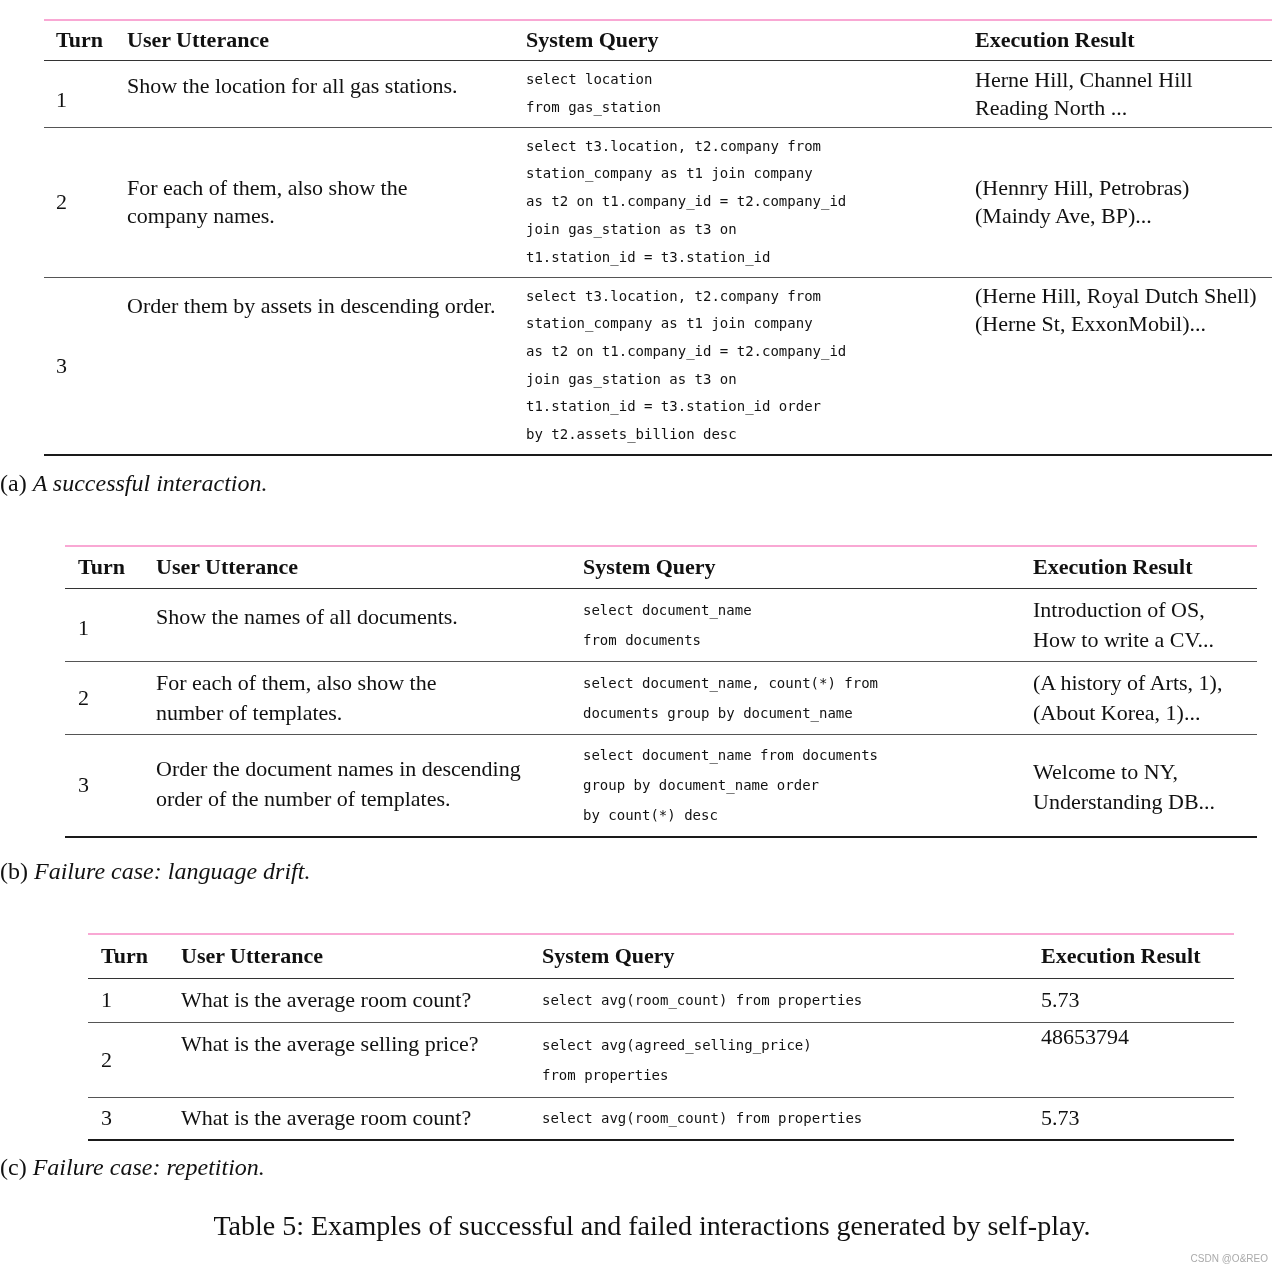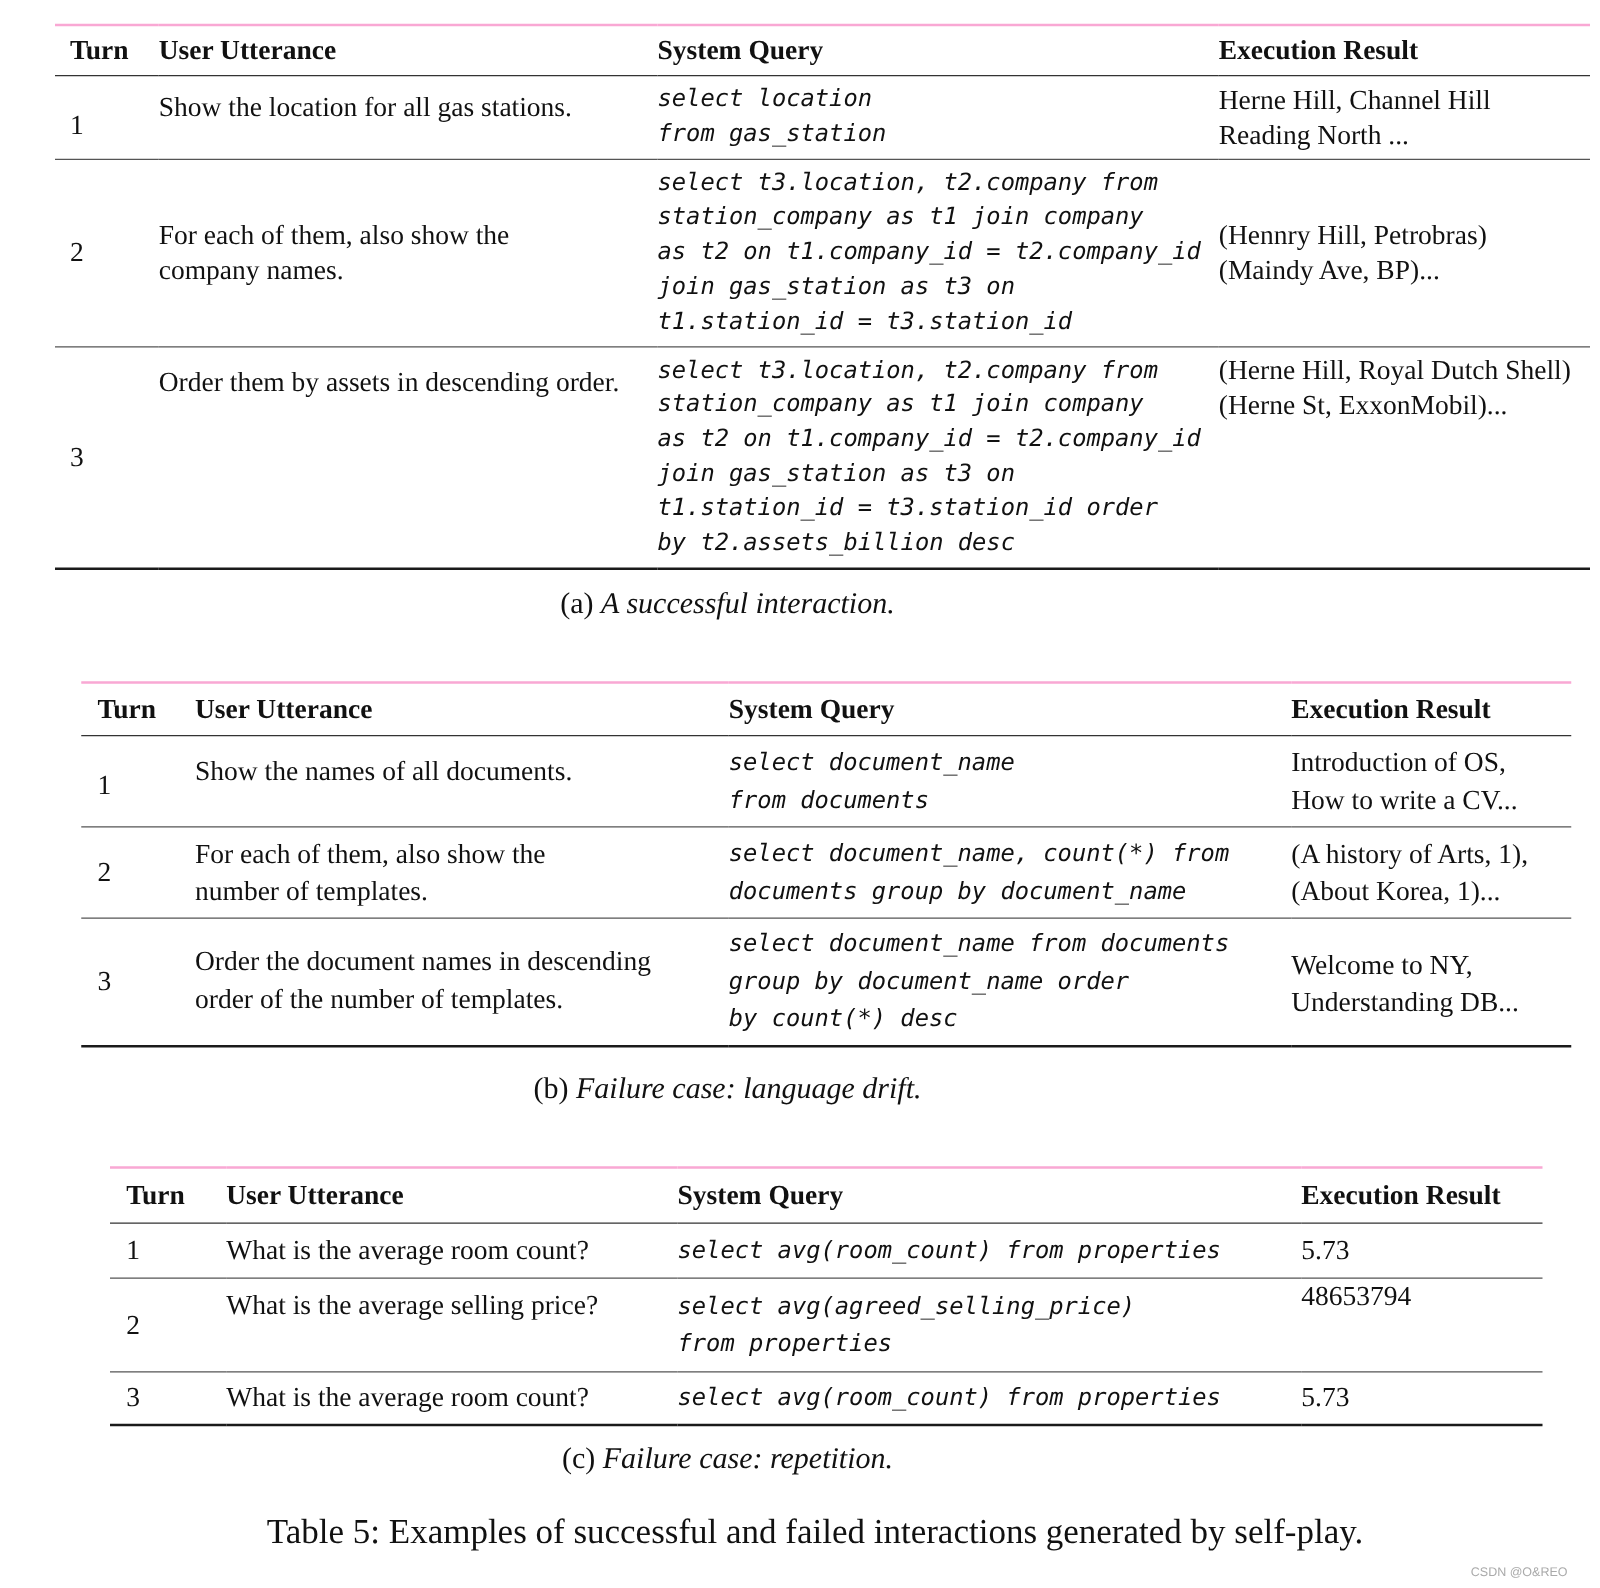--- a/index.html
+++ b/index.html
@@ -3,26 +3,26 @@
 <meta charset="utf-8">
 <style>
   html, body { margin: 0; padding: 0; background: #ffffff; }
   body { width: 1280px; height: 1270px; position: relative; overflow: hidden; color: #111; font-family: "Liberation Serif", serif; }
   .tbl { position: absolute; border-collapse: collapse; font-size: 22px; }
   .tbl th { font-weight: bold; text-align: left; padding: 0 0 0 0; vertical-align: middle; }
   .tbl td { vertical-align: middle; padding: 0; }
   .tbl tr.head { border-top: 2px solid #f9a8d4; border-bottom: 1.5px solid #333; }
   .tbl tr.row { border-bottom: 1.5px solid #555; }
   .tbl tr.row.last { border-bottom: 2px solid #1a1a1a; }
-  .mono { font-family: "DejaVu Sans Mono", monospace; font-size: 19px; white-space: pre; line-height: 27.7px; font-style: italic; }
+  .mono { font-family: "DejaVu Sans Mono", monospace; font-size: 14px; white-space: pre; line-height: 27.7px; }
   .u, .r { line-height: 28px; white-space: pre; }
-  .cap { position: absolute; width: 1144px; left: 10px; text-align: center; font-size: 24px; }
+  .cap { position: absolute; width: 1144px; left: 0; font-size: 24px; }
   .cap i { font-style: italic; }
   .table-caption { position: absolute; left: 0; width: 1280px; text-align: center; font-size: 28px; }
-  .wm { position: absolute; right: 26px; bottom: 6px; font-family: "Liberation Sans", sans-serif; font-size: 10px; color: #aaa; }
+  .wm { position: absolute; right: 12px; bottom: 6px; font-family: "Liberation Sans", sans-serif; font-size: 10px; color: #aaa; }
   .top { vertical-align: top !important; }
 </style>
 </head>
 <body>
 
 <table class="tbl" style="left:44px; top:19px; width:1228px;">
   <colgroup>
       <col style="width:83px">
       <col style="width:399px">
       <col style="width:449px">

